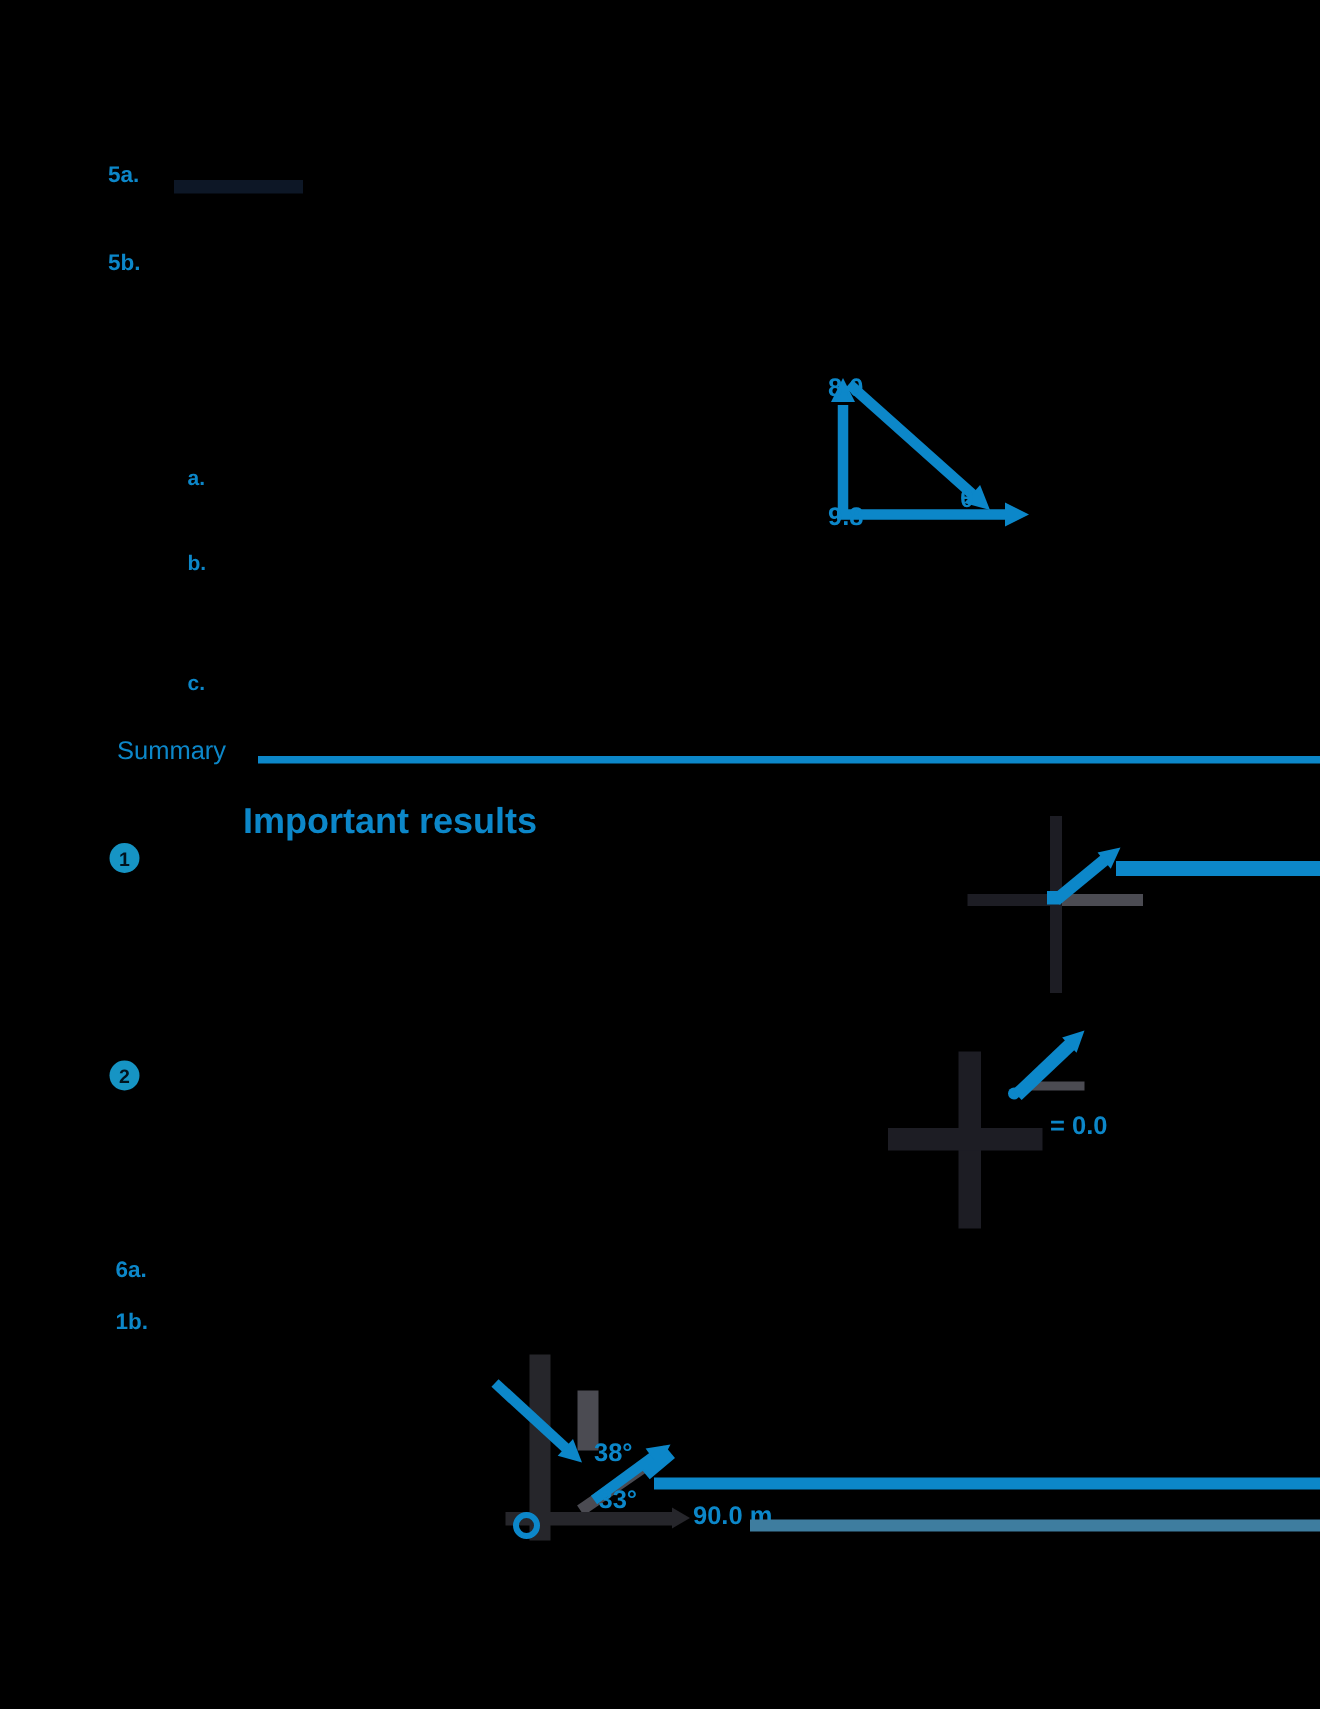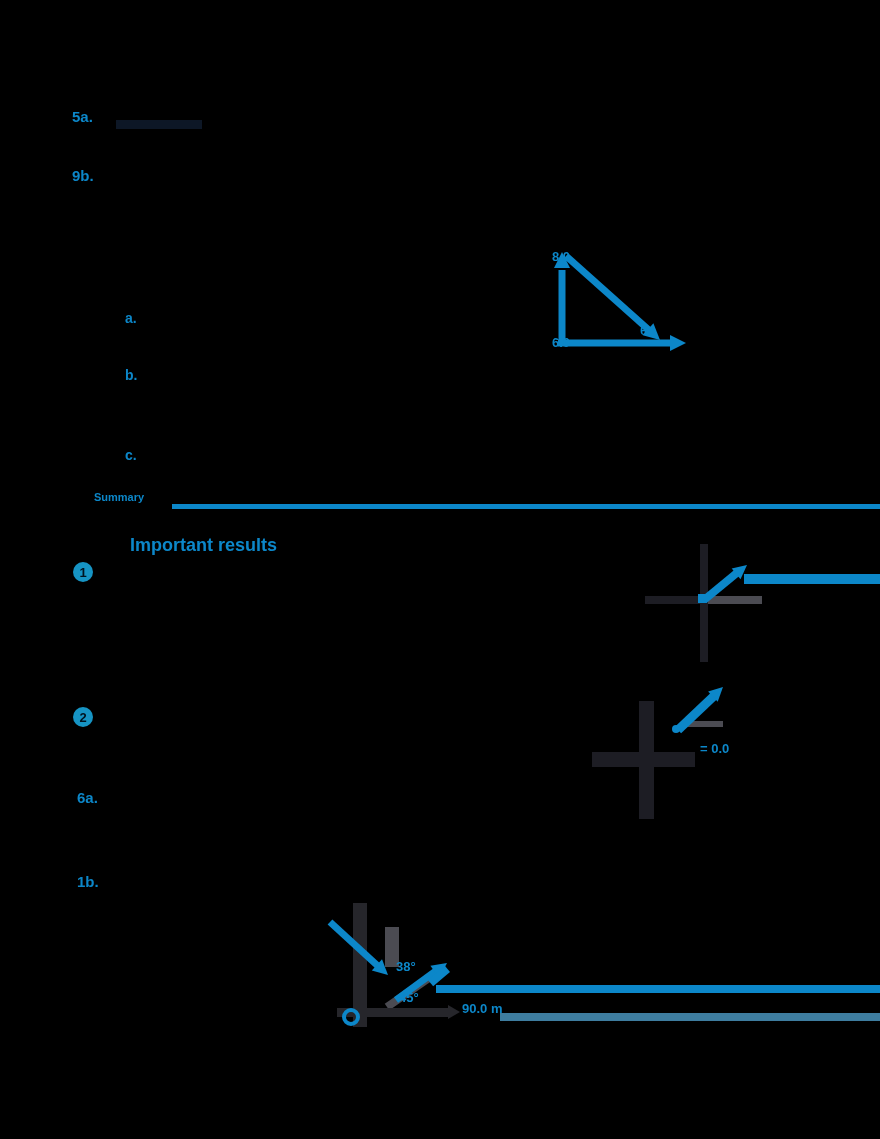--- a/index.html
+++ b/index.html
@@ -11,61 +11,61 @@
     --axis-dark2:#26262b;
     --axis-gray:#4b4b52;
     --page-background:#000000;
   }
   html,body{margin:0;padding:0;}
   body{background:var(--page-background);font-family:"Liberation Sans",sans-serif;}
   .page{position:relative;width:880px;height:1139px;background:var(--page-background);overflow:hidden;}
   .abs{position:absolute;}
   .marker{color:var(--accent-blue);font-weight:bold;font-size:15px;line-height:1;}
   .sub-marker{color:var(--accent-blue);font-weight:bold;font-size:14px;line-height:1;}
-  .fig-label{color:var(--accent-blue);font-weight:bold;font-size:13px;line-height:1;}
-  .heading{color:var(--accent-blue);font-weight:bold;font-size:11px;line-height:1;margin-left:16px;}
-  .subheading{color:var(--accent-blue);font-weight:bold;font-size:18px;line-height:1;}
+  .fig-label{color:var(--accent-blue);font-weight:bold;font-size:17px;line-height:1;}
+  .heading{color:var(--accent-blue);font-weight:normal;font-size:17px;line-height:1;}
+  .subheading{color:var(--accent-blue);font-weight:bold;font-size:24px;line-height:1;margin-left:32px;}
   .rule{background:var(--accent-blue);}
   .rule-muted{background:var(--muted-blue);}
   .answer-line{background:var(--dark-navy);}
   .badge{width:20px;height:20px;border-radius:50%;background:var(--badge-blue);
          color:#00131f;font-weight:bold;font-size:13px;display:flex;
          align-items:center;justify-content:center;}
   .band-stub{background:var(--accent-blue);transform:rotate(-40deg);}
   svg{display:block;overflow:visible;}
 </style>
 </head>
 <body>
 
 <div class="page">
 
   <div class="abs marker" style="left:72px;top:109px;">5a.</div>
   <div class="abs answer-line" style="left:116px;top:120px;width:86px;height:9px;"></div>
-  <div class="abs marker" style="left:72px;top:168px;">9b.</div>
+  <div class="abs marker" style="left:72px;top:168px;">5b.</div>
 
   <div class="abs sub-marker" style="left:125px;top:311px;">a.</div>
   <div class="abs sub-marker" style="left:125px;top:368px;">b.</div>
   <div class="abs sub-marker" style="left:125px;top:448px;">c.</div>
 
   <svg class="abs" style="left:548px;top:240px;" width="150" height="115" viewBox="0 0 150 115">
     <g fill="var(--accent-blue)">
       <line x1="14" y1="105" x2="14" y2="30" stroke="var(--accent-blue)" stroke-width="7"></line>
       <polygon points="14,12 22,28 6,28"></polygon>
     </g>
     <g fill="var(--accent-blue)">
       <line x1="18" y1="16" x2="102" y2="91" stroke="var(--accent-blue)" stroke-width="7"></line>
       <polygon points="112,100 94.8,95.3 105.4,83.3"></polygon>
     </g>
     <g fill="var(--accent-blue)">
       <line x1="10" y1="103" x2="124" y2="103" stroke="var(--accent-blue)" stroke-width="7"></line>
       <polygon points="138,103 122,95 122,111"></polygon>
     </g>
   </svg>
   <div class="abs fig-label" style="left:552px;top:250px;">8.0</div>
-  <div class="abs fig-label" style="left:552px;top:336px;">6.0</div>
+  <div class="abs fig-label" style="left:552px;top:336px;">9.8</div>
   <div class="abs fig-label" style="left:640px;top:324px;">θ</div>
 
   <div class="abs heading" style="left:78px;top:492px;">Summary</div>
   <div class="abs rule" style="left:172px;top:504px;width:708px;height:5px;"></div>
   <div class="abs subheading" style="left:130px;top:536px;">Important results</div>
 
   <div class="abs badge" style="left:73px;top:562px;">1</div>
   <div class="abs badge" style="left:73px;top:707px;">2</div>
 
   <svg class="abs" style="left:640px;top:538px;" width="130" height="130" viewBox="0 0 130 130">
@@ -85,40 +85,40 @@
     <rect x="7" y="69" width="103" height="15" fill="var(--axis-dark)"></rect>
     <rect x="100" y="38" width="38" height="6" fill="var(--axis-gray)"></rect>
     <circle cx="91" cy="46" r="4" fill="var(--accent-blue)"></circle>
     <g fill="var(--accent-blue)">
       <line x1="93" y1="47" x2="130" y2="12" stroke="var(--accent-blue)" stroke-width="9"></line>
       <polygon points="138,4 132.7,18.8 123.1,8.6"></polygon>
     </g>
   </svg>
   <div class="abs fig-label" style="left:700px;top:742px;">= 0.0</div>
 
-  <div class="abs marker" style="left:77px;top:790px;text-align:right;">6a.</div>
+  <div class="abs marker" style="left:77px;top:839px;text-align:right;">6a.</div>
   <div class="abs marker" style="left:77px;top:874px;">1b.</div>
 
   <svg class="abs" style="left:325px;top:895px;" width="200" height="140" viewBox="0 0 200 140">
     <rect x="28" y="8" width="14" height="124" fill="var(--axis-dark2)"></rect>
     <rect x="60" y="32" width="14" height="40" fill="var(--axis-gray)"></rect>
     <line x1="62" y1="112" x2="120" y2="72" stroke="var(--axis-gray)" stroke-width="8"></line>
     <rect x="12" y="113" width="111" height="9" fill="var(--axis-dark2)"></rect>
     <polygon points="135,117 123,110 123,124" fill="var(--axis-dark2)"></polygon>
     <g fill="var(--accent-blue)">
       <line x1="5" y1="27" x2="54" y2="72" stroke="var(--accent-blue)" stroke-width="7"></line>
       <polygon points="63,80 46.8,75.5 57,64.3"></polygon>
     </g>
     <g fill="var(--accent-blue)">
       <line x1="71" y1="105" x2="112" y2="75" stroke="var(--accent-blue)" stroke-width="7"></line>
       <polygon points="122,68 114.2,82.9 105.4,70.7"></polygon>
     </g>
     <circle cx="26" cy="122" r="7" fill="none" stroke="var(--accent-blue)" stroke-width="4"></circle>
   </svg>
   <div class="abs fig-label" style="left:396px;top:960px;">38°</div>
-  <div class="abs fig-label" style="left:399px;top:991px;">45°</div>
+  <div class="abs fig-label" style="left:399px;top:991px;">33°</div>
   <div class="abs fig-label" style="left:462px;top:1002px;">90.0 m</div>
 
   <div class="abs band-stub" style="left:428px;top:972px;width:22px;height:8px;"></div>
   <div class="abs rule" style="left:436px;top:985px;width:444px;height:8px;"></div>
   <div class="abs rule-muted" style="left:500px;top:1013px;width:380px;height:8px;"></div>
 
 </div>
 
 </body></html>

